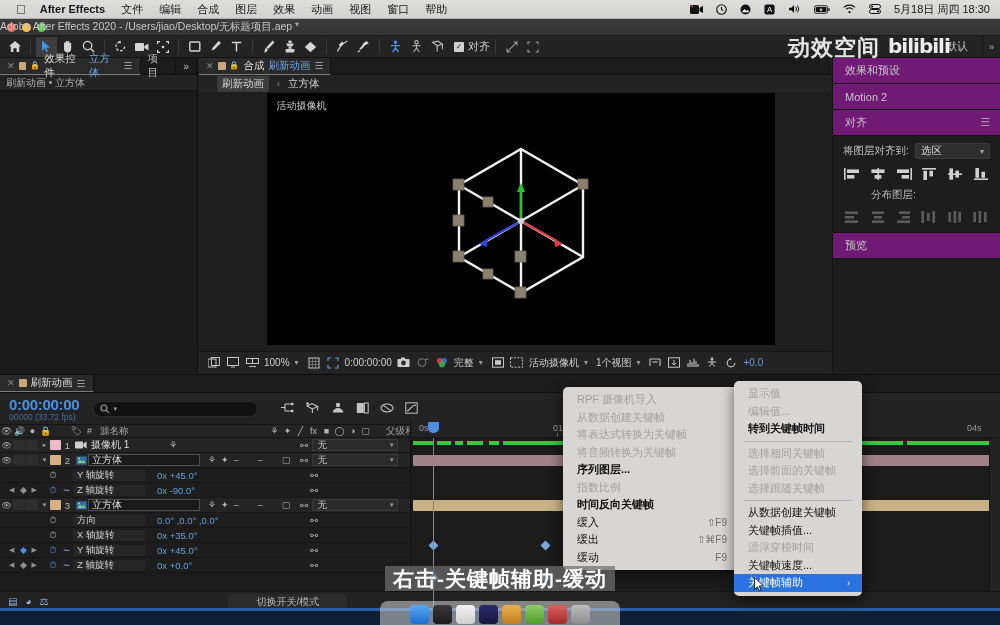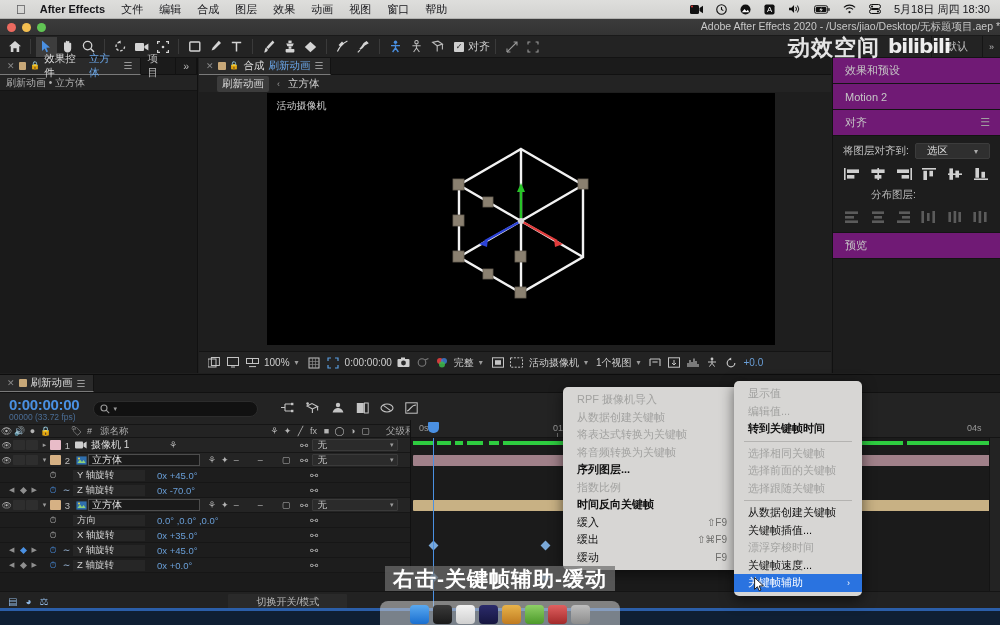--- a/index.html
+++ b/index.html
@@ -28,21 +28,21 @@
   
   .titlebar {
     position:absolute; left:0; top:19px; width:1000px; height:17px;
     background:linear-gradient(#3b3b3b,#333333);
     display:flex; align-items:center; border-bottom:1px solid #1a1a1a;
   }
   .traffic { display:flex; gap:6px; margin-left:7px; }
   .dot { width:9px; height:9px; border-radius:50%; }
   .dot.r{background:#ec6a5f;} .dot.y{background:#f4bf50;} .dot.g{background:#61c554;}
   .title-text {
-    position:absolute; left:0; right:0; text-align:right;
+    position:absolute; left:0; right:0; text-align:left;
     font-size:10.5px; color:#c8c8c8;
   }
 
   
   .toolbar {
     position:absolute; left:0; top:36px; width:1000px; height:22px;
     background:#232323; border-bottom:1px solid #131313;
     display:flex; align-items:center; padding-left:4px;
   }
   .tb-ic {
@@ -149,21 +149,21 @@
   .rb-section {
     height:26px; display:flex; align-items:center; padding-left:12px;
     font-size:11px; color:#c6c6c6; border-bottom:1px solid #141414;
     background:#701a75;
   }
   .rb-section .hm { margin-left:auto; margin-right:10px; color:#a0a0a0; font-size:11px;}
   .rb-align-body { padding:7px 10px 8px 10px; border-bottom:1px solid #141414; background:#1d1d1d;}
   .rb-row { display:flex; align-items:center; gap:6px; font-size:10.5px; color:#c0c0c0;}
   .rb-select {
     flex:1; height:16px; background:#2f2f2f; border:1px solid #3c3c3c; border-radius:2px;
-    display:flex; align-items:center; padding:0 11px; color:#dcdcdc; font-size:10.5px;
+    display:flex; align-items:center; padding:0 5px; color:#dcdcdc; font-size:10.5px;
   }
   .rb-select .cv { margin-left:auto; font-size:8px; color:#aaa;}
   .align-icons { display:flex; justify-content:space-between; margin-top:8px; }
   .align-icons svg { display:block; }
   .rb-sublabel { margin-top:7px; font-size:10.5px; color:#b6b6b6;margin-left:28px;}
   .align-icons.dim { opacity:0.35; }
 
   
   .timeline {
     position:absolute; left:0; top:374px; width:1000px; height:237px;
@@ -971,21 +971,21 @@
       </div>
       <div class="row prop">
         <span class="kf-nav">
           <span style="font-size:7px;color:#8f8f8f">◀</span>
           <span class="diamond"></span>
           <span style="font-size:7px;color:#8f8f8f">▶</span>
         </span>
         <span class="stopwatch on">⏱</span>
         <span class="graph-ic">∼</span>
         <span class="propname">Z 轴旋转</span>
-        <span class="propval">0x -70.0°</span>
+        <span class="propval">0x -90.0°</span>
         <span class="propwhip">⚯</span>
       </div>
 
       <div class="row layer">
         <span class="eye">👁</span>
         <span class="sw"></span>
         <span class="sw"></span>
         <span class="twirl">▾</span>
         <span class="colorchip" style="background:#d6b184"></span>
         <span class="idx">3</span>

